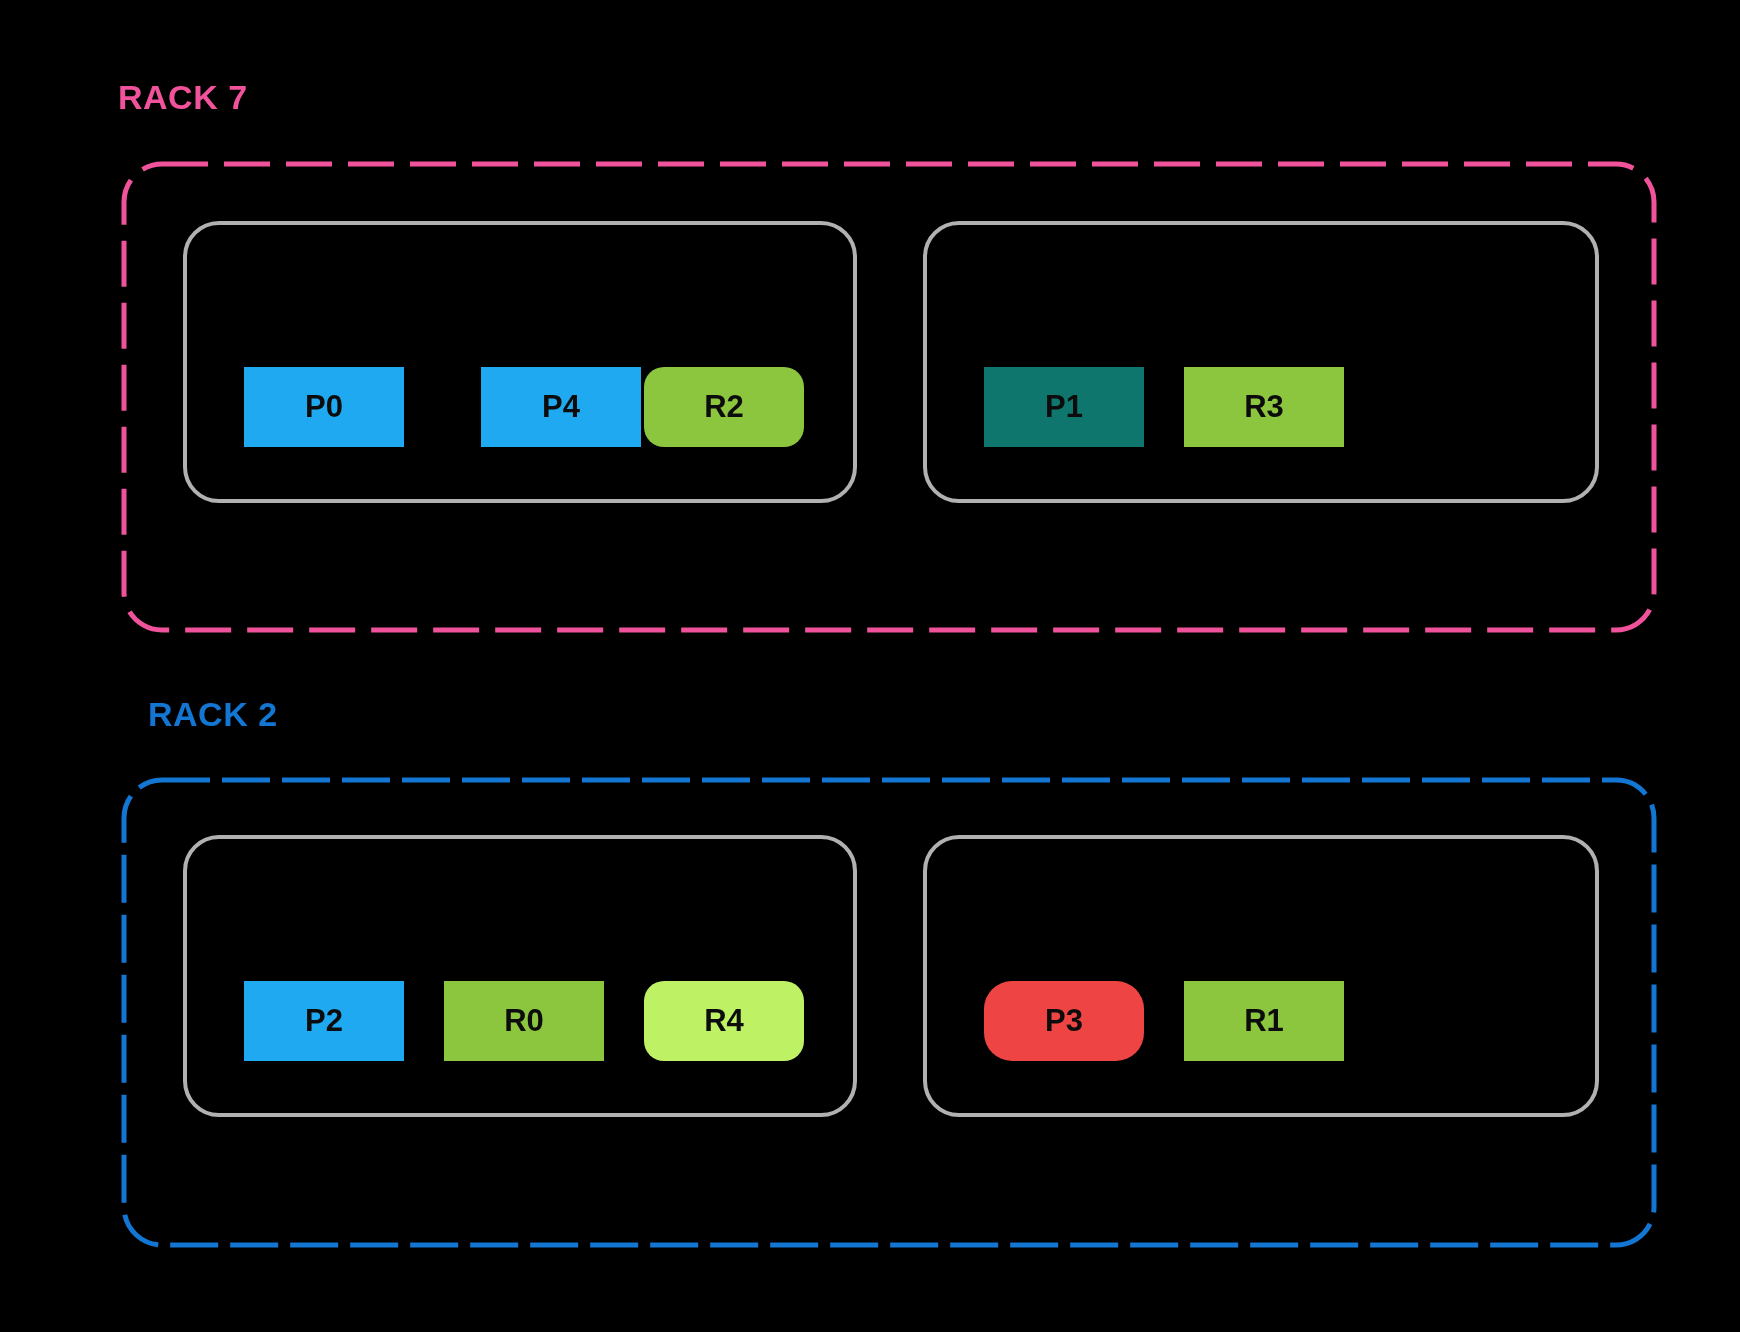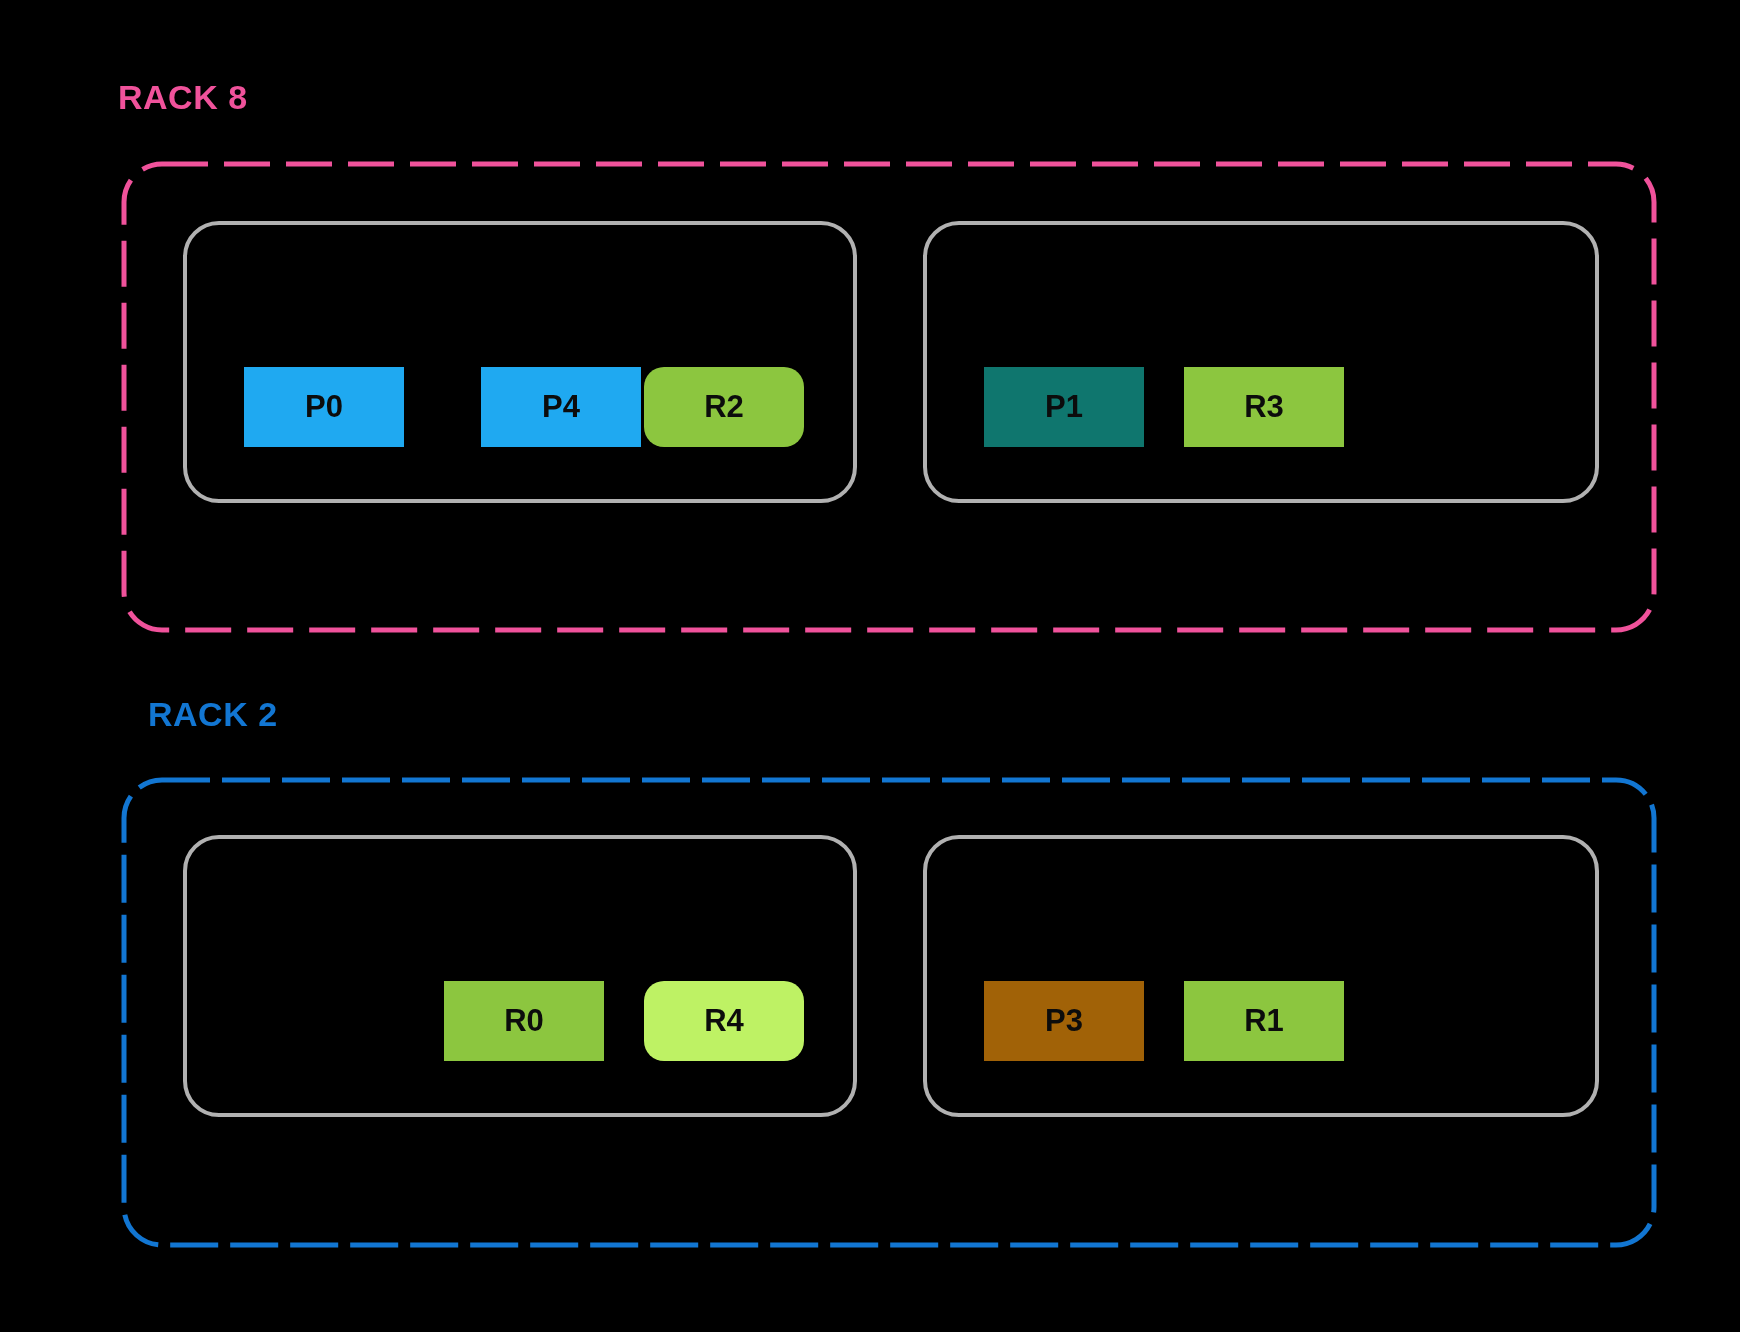--- a/index.html
+++ b/index.html
@@ -62,21 +62,21 @@
     font-size: 31px;
     color: #0C0C0C;
   }
   .block.b1 { left: 57px; }
   .block.b2 { left: 257px; }
   .block.b3 { left: 457px; border-radius: 20px; }
 </style>
 </head>
 <body style="background: rgb(0, 0, 0);">
 
-<div class="rack-label" style="left: 118px; top: 80px; color: rgb(240, 82, 155);">RACK 8</div>
+<div class="rack-label" style="left: 118px; top: 80px; color: rgb(240, 82, 155);">RACK 7</div>
 
 <div class="rack rack-1">
   <svg width="1536" height="472" viewBox="0 0 1536 472">
     <rect class="boundary-rect dash-long" x="3" y="3" width="1530" height="466" rx="38" style="stroke: rgb(240, 82, 155);"></rect>
   </svg>
 
   <div class="node-box node-a" style="border-color: rgb(177, 177, 177);">
     <div class="block b1" style="background-color: rgb(31, 169, 241);">P0</div>
     <div class="block b2" style="background-color: rgb(31, 169, 241); margin-left: 37px;">P4</div>
     <div class="block b3" style="background-color: rgb(140, 198, 63);">R2</div>
@@ -89,21 +89,22 @@
 </div>
 
 <div class="rack-label" style="left: 118px; top: 697px; color: rgb(18, 118, 210); margin-left: 30px;">RACK 2</div>
 
 <div class="rack rack-2">
   <svg width="1536" height="471" viewBox="0 0 1536 471">
     <rect class="boundary-rect dash-short" x="3" y="3" width="1530" height="465" rx="38" style="stroke: rgb(18, 118, 210);"></rect>
   </svg>
 
   <div class="node-box node-a" style="border-color: rgb(177, 177, 177);">
+    <div class="block b1" style="background-color: rgb(31, 169, 241);">P2</div>
     <div class="block b2" style="background-color: rgb(140, 198, 63);">R0</div>
     <div class="block b3" style="background-color: #bef264;">R4</div>
   </div>
 
   <div class="node-box node-b" style="border-color: rgb(177, 177, 177);">
-    <div class="block b1" style="background-color: #a16207;">P3</div>
+    <div class="block b1" style="background-color: #ef4444; border-radius: 28px;">P3</div>
     <div class="block b2" style="background-color: rgb(140, 198, 63);">R1</div>
   </div>
 </div>
 
 </body></html>

